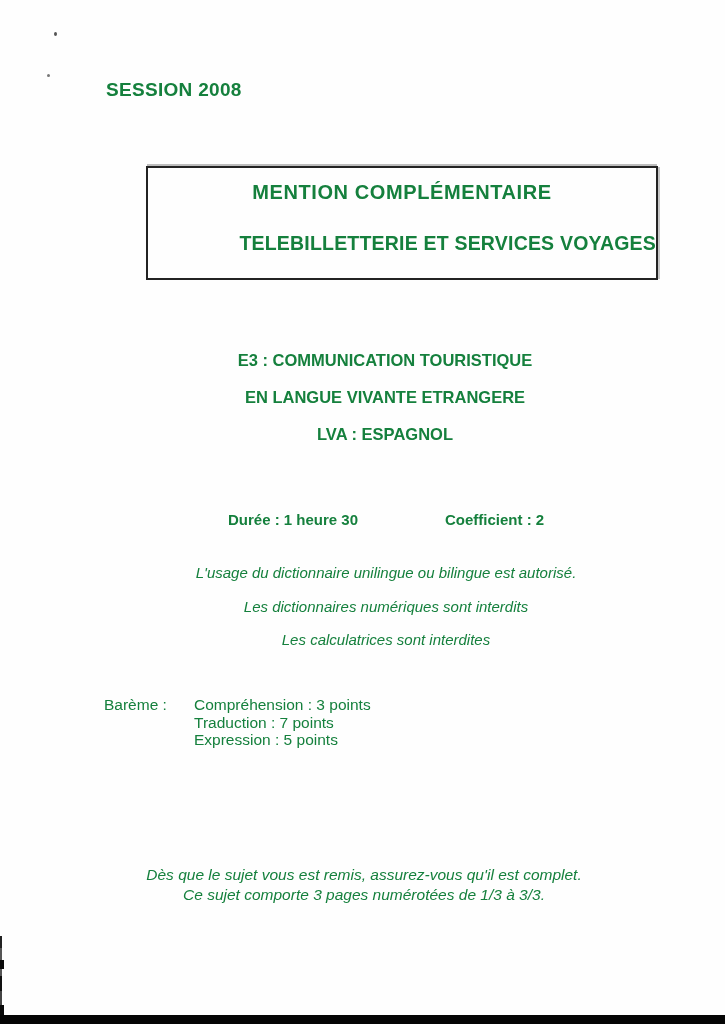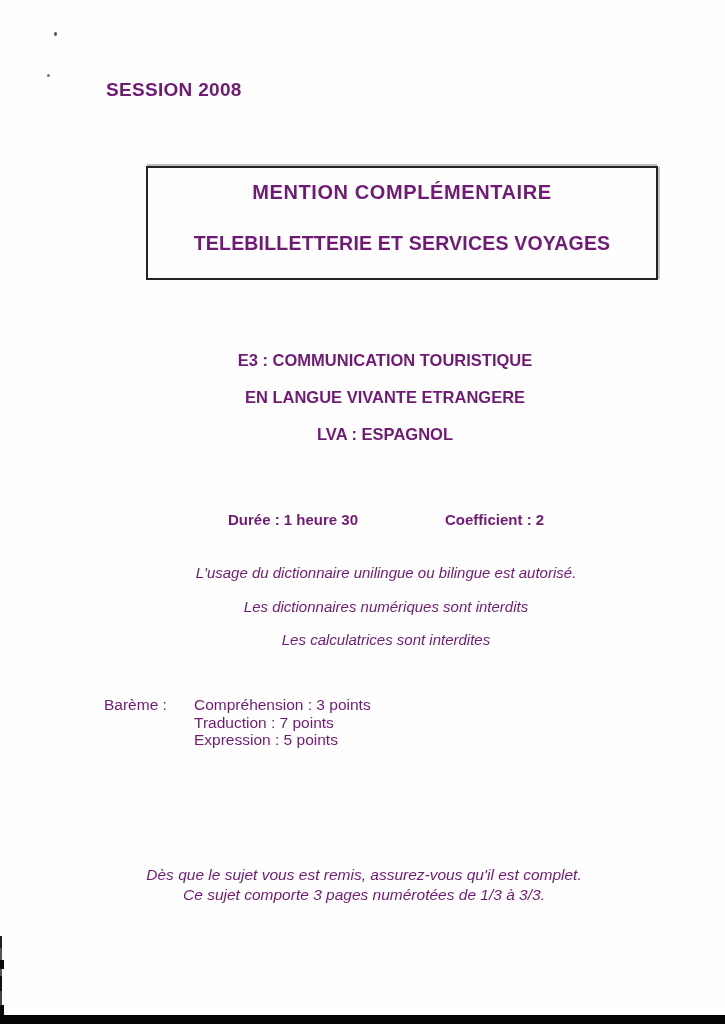--- a/index.html
+++ b/index.html
@@ -3,21 +3,21 @@
 <meta charset="utf-8">
 <style>
   * { margin: 0; padding: 0; box-sizing: border-box; }
   html, body { background: #e8e8e8; }
   .page {
     position: relative;
     width: 725px;
     height: 1024px;
     margin: 0 auto;
     background: #fefefe;
-    color: #701a75;
+    color: #15803d;
     font-family: "Liberation Sans", sans-serif;
     overflow: hidden;
   }
 
   
   .session {
     position: absolute;
     left: 106px;
     top: 79px;
     font-size: 19px;
@@ -44,20 +44,21 @@
     font-weight: bold;
     letter-spacing: 0.6px;
     white-space: nowrap;
   }
   .title-box .tline2 {
     margin-top: 28px;
     font-size: 19.5px;
     font-weight: bold;
     letter-spacing: 0.2px;
     white-space: nowrap;
+    text-align: right;
   }
 
   
   .subject {
     position: absolute;
     left: 0;
     top: 342px;
     width: 770px;
     text-align: center;
     font-size: 16.5px;

